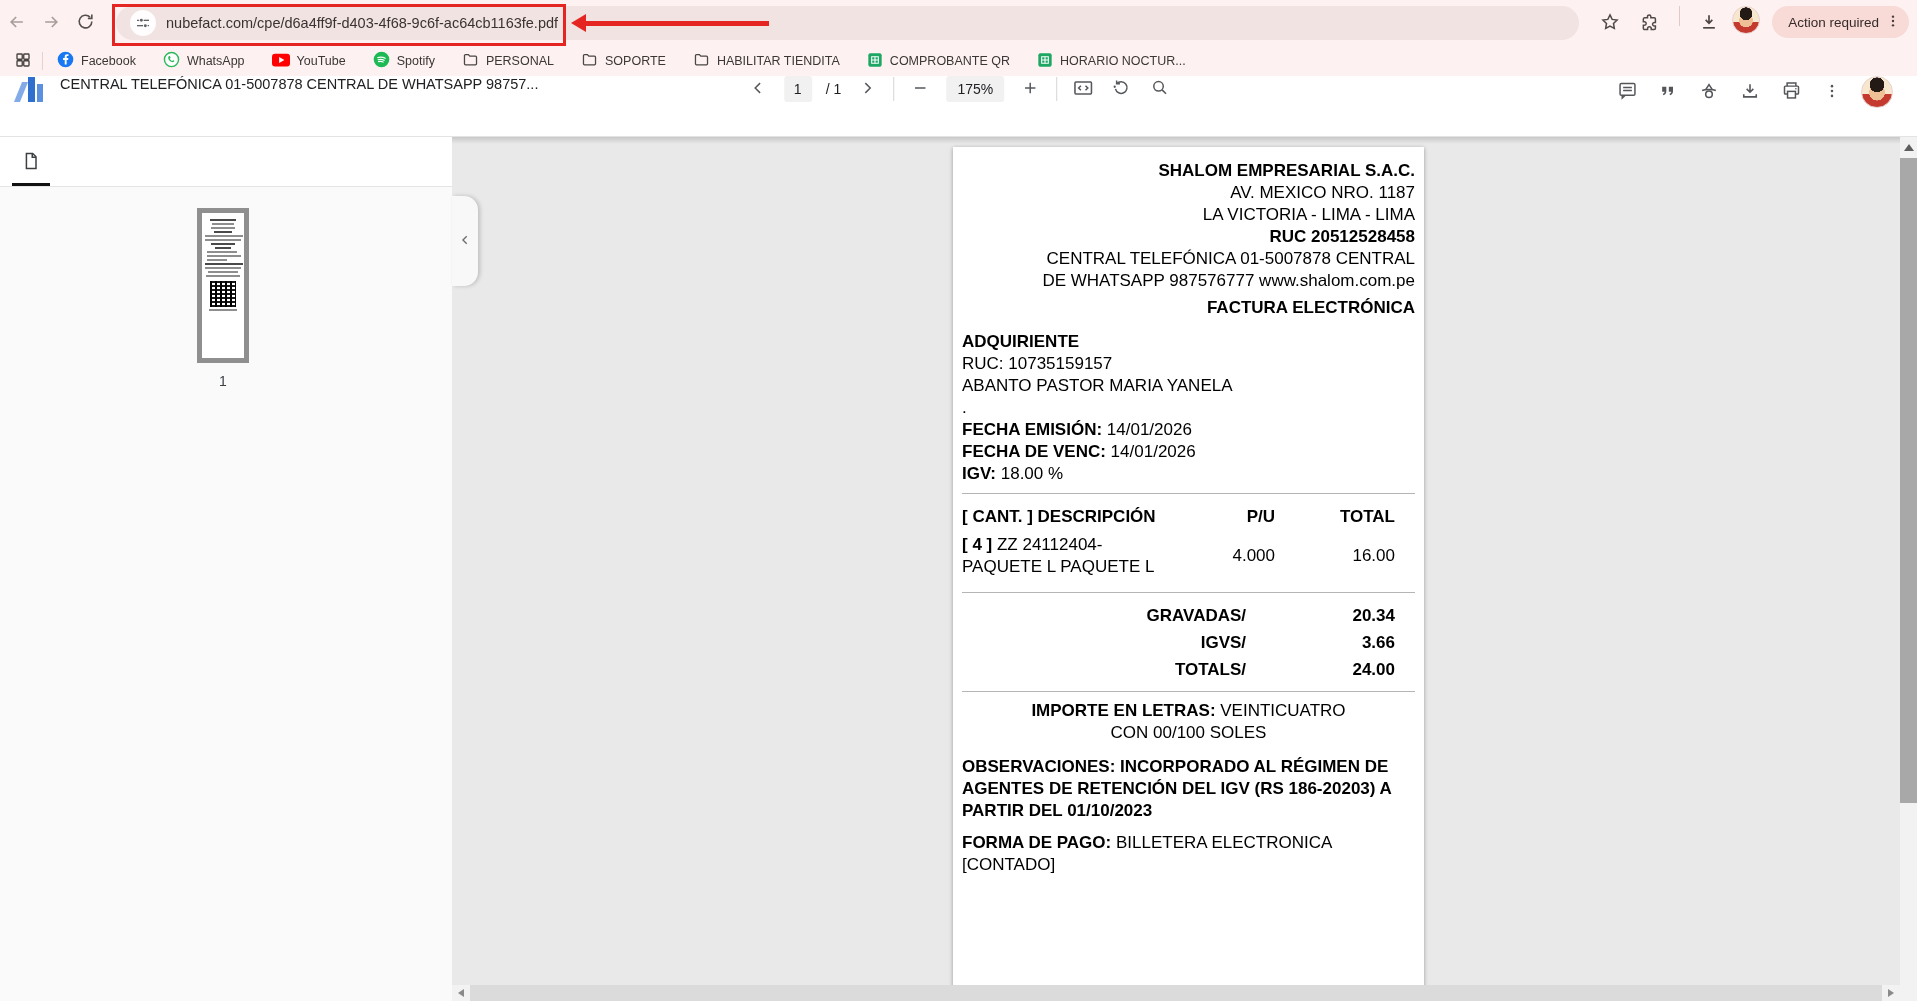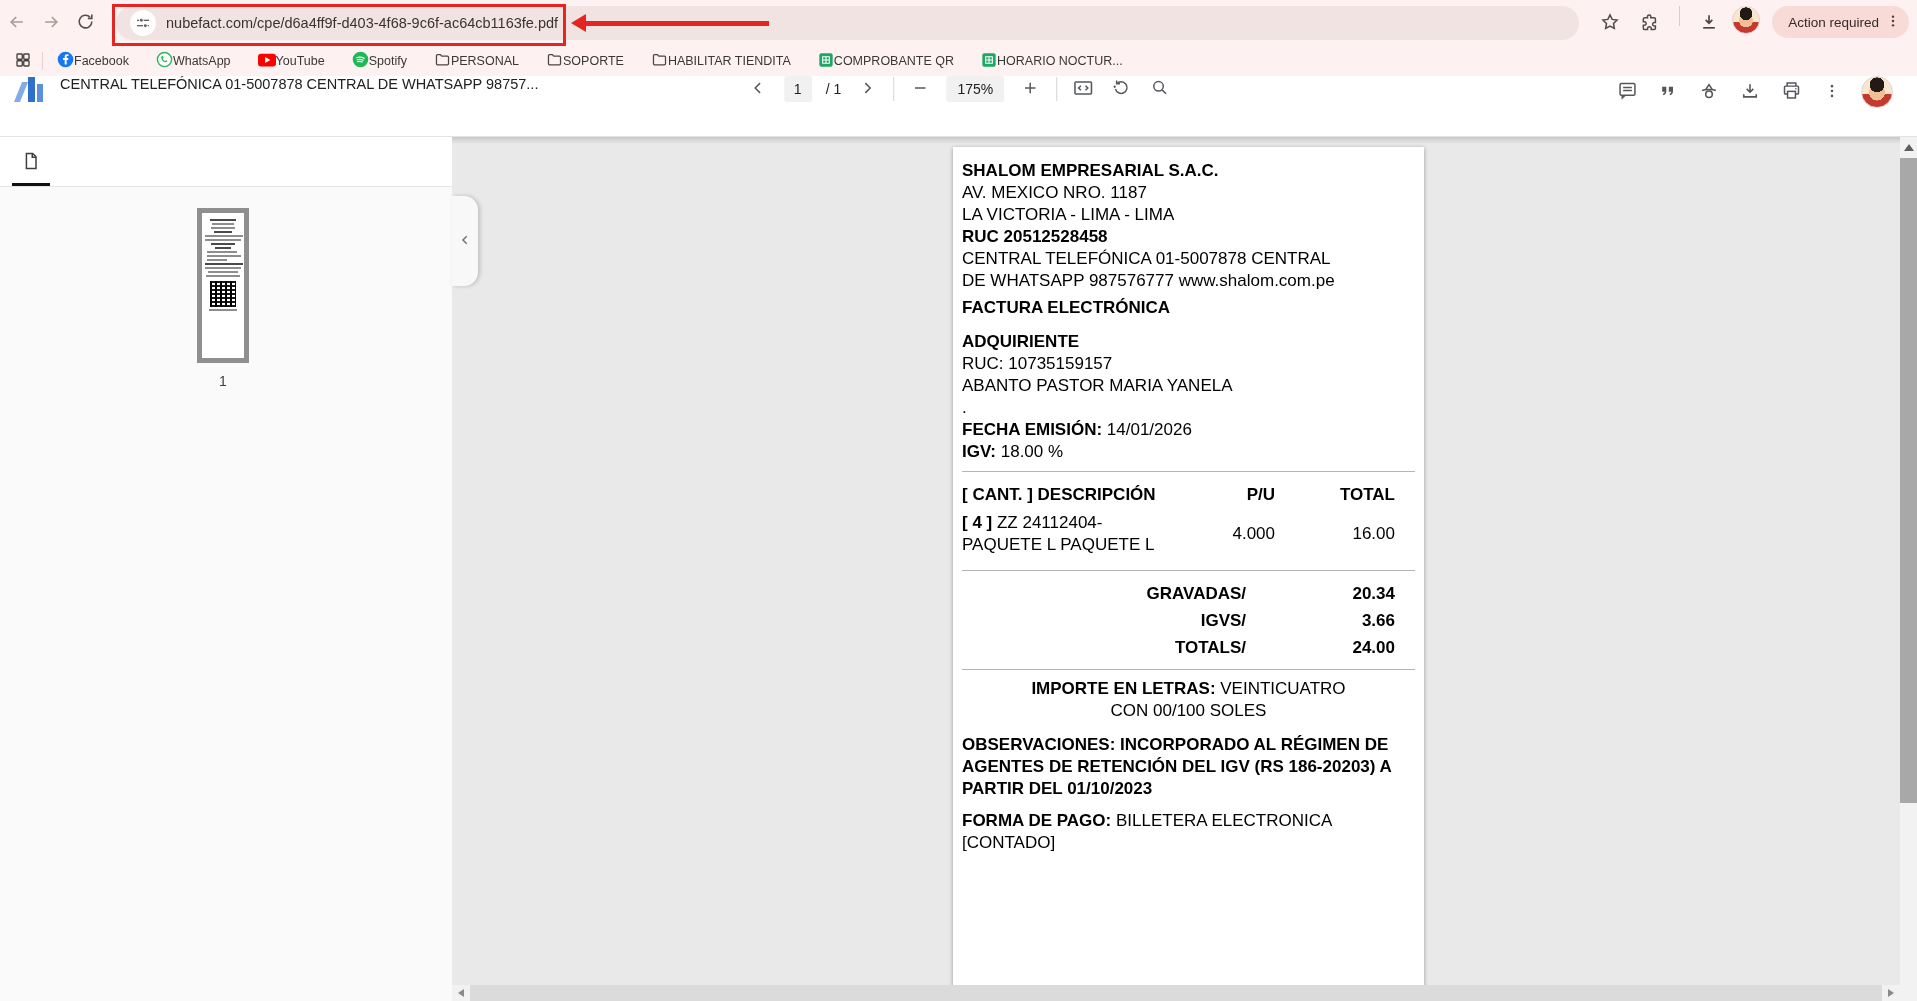--- a/index.html
+++ b/index.html
@@ -27,21 +27,21 @@
   #action-pill span { font-size:13.5px; color:#352b29; }
 
   
   #red-box { position:absolute; left:112px; top:4px; width:454px; height:42px; border:3px solid #e52521; z-index:40; pointer-events:none; }
   #red-arrow { position:absolute; left:571px; top:14px; width:198px; height:18px; z-index:40; display:flex; align-items:center; pointer-events:none; }
   #red-arrow .head { width:0; height:0; border-top:9px solid transparent; border-bottom:9px solid transparent; border-right:15px solid #e52521; }
   #red-arrow .shaft { flex:1; height:5px; background:#e52521; }
 
   
   #bookmarks { position:absolute; left:0; top:46px; width:1917px; height:30px; background:#fdf2f1; display:flex; align-items:center; padding-left:10px; }
-  .bm-item { display:flex; align-items:center; margin-right:27px; }
+  .bm-item { display:flex; align-items:center; gap:7px; margin-right:27px; }
   .bm-item span { font-size:12.5px; color:#3a3736; white-space:nowrap; }
   .bm-sep { width:1px; height:18px; background:#e8d0cd; margin:0 14px 0 6px; }
 
   
   #pdftoolbar { position:absolute; left:0; top:76px; width:1917px; height:61px; background:#fff; border-bottom:1px solid #e3e3e3; display:flex; align-items:flex-start; }
   #pdf-logo { width:30px; height:26px; margin-left:18px; display:flex; align-items:flex-end; gap:2px; flex:0 0 auto; }
   #pdf-logo .b1 { width:6px; height:20px; background:#82abe8; transform:skewX(-22deg); margin-right:2px; }
   #pdf-logo .b2 { width:7px; height:25px; background:#2f6fce; }
   #pdf-logo .b3 { width:6px; height:18px; background:#5b8fe0; }
   #pdf-title { font-size:14.5px; color:#202124; margin-left:12px; white-space:nowrap; }
@@ -83,21 +83,21 @@
   #vscroll .arr-up { position:absolute; left:4px; top:7px; width:0; height:0; border-left:5px solid transparent; border-right:5px solid transparent; border-bottom:7px solid #5e5e5e; }
   #vscroll .thumb { position:absolute; left:0; top:21px; width:17px; height:645px; background:#a8a8a8; }
   #hscroll { position:absolute; left:0; bottom:0; height:16px; width:1448px; background:#f2f2f2; z-index:6; }
   #hscroll .arr-left { position:absolute; left:6px; top:4px; width:0; height:0; border-top:4.5px solid transparent; border-bottom:4.5px solid transparent; border-right:6px solid #8a8a8a; }
   #hscroll .arr-right { position:absolute; right:6px; top:4px; width:0; height:0; border-top:4.5px solid transparent; border-bottom:4.5px solid transparent; border-left:6px solid #8a8a8a; }
   #hscroll .thumb { position:absolute; left:18px; right:18px; top:0; height:16px; background:#dbdbdb; }
   #scroll-corner { position:absolute; right:0; bottom:0; width:17px; height:16px; background:#f2f2f2; z-index:6; }
 
   
   #page { position:absolute; left:501px; top:10px; width:471px; height:1408px; background:#fff; box-shadow:0 1px 4px rgba(0,0,0,.35); padding:13px 9px 0; font-size:17px; line-height:22px; color:#000; }
-  #page .c { text-align:left; }
+  #page .c { text-align:right; }
   #page b { font-weight:700; }
   .inv-hr { border:none; border-top:1px solid #b5b5b5; margin:6px 0; }
   #doc-type-block { margin-top:5px; }
   #acquirer-block { margin-top:12px; }
   .inv-table { margin-top:12px; padding-right:20px; }
   .inv-trow { display:grid; grid-template-columns:1fr 95px 120px; align-items:center; }
   .inv-trow .num { text-align:right; }
   .inv-thead { margin-bottom:6px; }
   .inv-item { margin-top:6px; }
   .totals { margin-top:12px; padding-right:20px; margin-bottom:10px; }
@@ -412,20 +412,21 @@
       <div id="doc-type-block">
         <div class="c"><b>FACTURA ELECTRÓNICA</b></div>
       </div>
 
       <div id="acquirer-block">
         <div><b>ADQUIRIENTE</b></div>
         <div>RUC: 10735159157</div>
         <div>ABANTO PASTOR MARIA YANELA</div>
         <div>.</div>
         <div><b>FECHA EMISIÓN:</b><span> 14/01/2026</span></div>
+        <div><b>FECHA DE VENC:</b><span> 14/01/2026</span></div>
         <div><b>IGV:</b><span> 18.00 %</span></div>
       </div>
 
       <hr class="inv-hr" style="margin-top:8px">
 
       <div class="inv-table">
         <div class="inv-trow inv-thead">
           <div><b>[ CANT. ] DESCRIPCIÓN</b></div>
           <div class="num"><b>P/U</b></div>
           <div class="num"><b>TOTAL</b></div>

